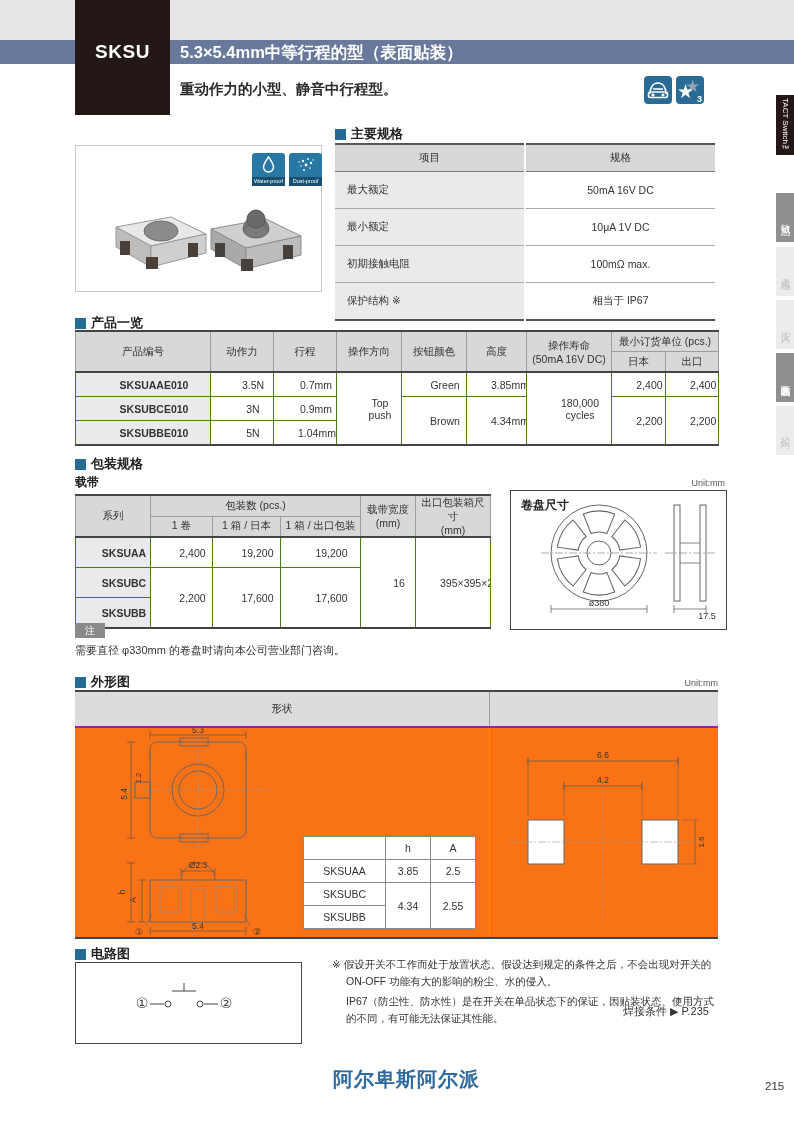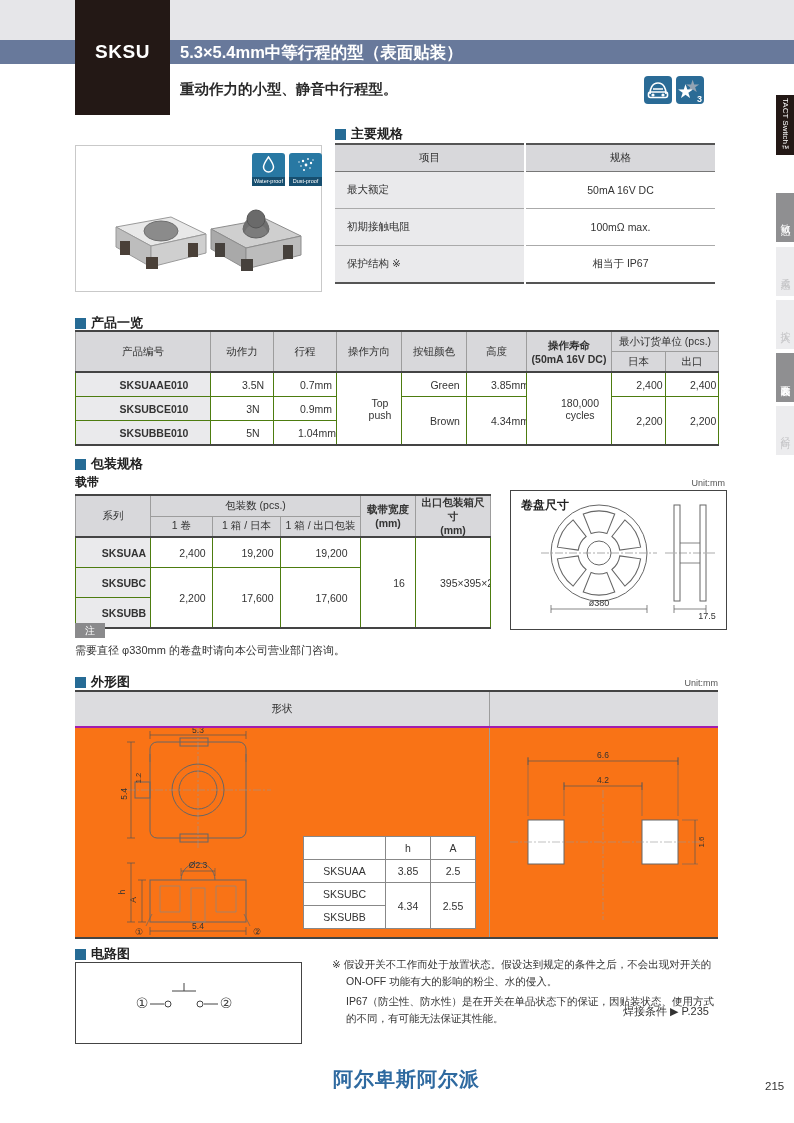--- a/index.html
+++ b/index.html
@@ -30,21 +30,21 @@
   .badge{width:33px;height:33px;background:#2878a3;border-radius:3px;position:relative;}
   .badge .lbl{position:absolute;left:0;bottom:0;width:100%;height:9px;background:#174f70;color:#fff;
               font-size:5.5px;text-align:center;line-height:9px;}
   .badges{left:176px;top:7px;display:flex;gap:4px;position:absolute;}
   
   .sec-title{font-weight:bold;font-size:13px;color:#222;display:flex;align-items:center;gap:5px;}
   .sq{width:11px;height:11px;background:#266b95;display:inline-block;}
   
   table{border-collapse:collapse;table-layout:fixed;font-size:10.5px;color:#333;}
   td,th{text-align:center;vertical-align:middle;font-weight:normal;padding:0 2px;overflow:hidden;}
-  .pre{white-space:pre-line;font-weight:bold;}
+  .pre{white-space:pre-line;}
   
   .specs{left:335px;top:143px;width:380px;}
   .specs table{width:380px;border-top:2px solid #555;border-bottom:2px solid #555;}
   .specs th{background:#d8d8db;height:26px;border-bottom:1px solid #777;}
   .specs td{height:36px;border-bottom:1px solid #aaa;}
   .specs td.item{background:#eaeaec;text-align:left;padding-left:12px;border-right:2px solid #fff;}
   .specs th:first-child{border-right:2px solid #fff;}
   
   .dkt table{border-top:2px solid #444;border-bottom:2px solid #444;}
   .dkt th{background:#d8d8db;border:1px solid #9d9d9d;height:19px;}
@@ -180,20 +180,24 @@
         <col style="width:190px">
       </colgroup>
     <tbody>
         <tr>
           <th>项目</th>
         <th>规格</th>
         </tr>
     <tr>
           <td class="item">最大额定</td>
           <td>50mA 16V DC</td>
+        </tr>
+    <tr>
+          <td class="item">最小额定</td>
+          <td>10μA 1V DC</td>
         </tr>
     <tr>
           <td class="item">初期接触电阻</td>
           <td>100mΩ max.</td>
         </tr>
     <tr>
           <td class="item">保护结构 ※</td>
           <td>相当于 IP67</td>
         </tr>
   </tbody>

